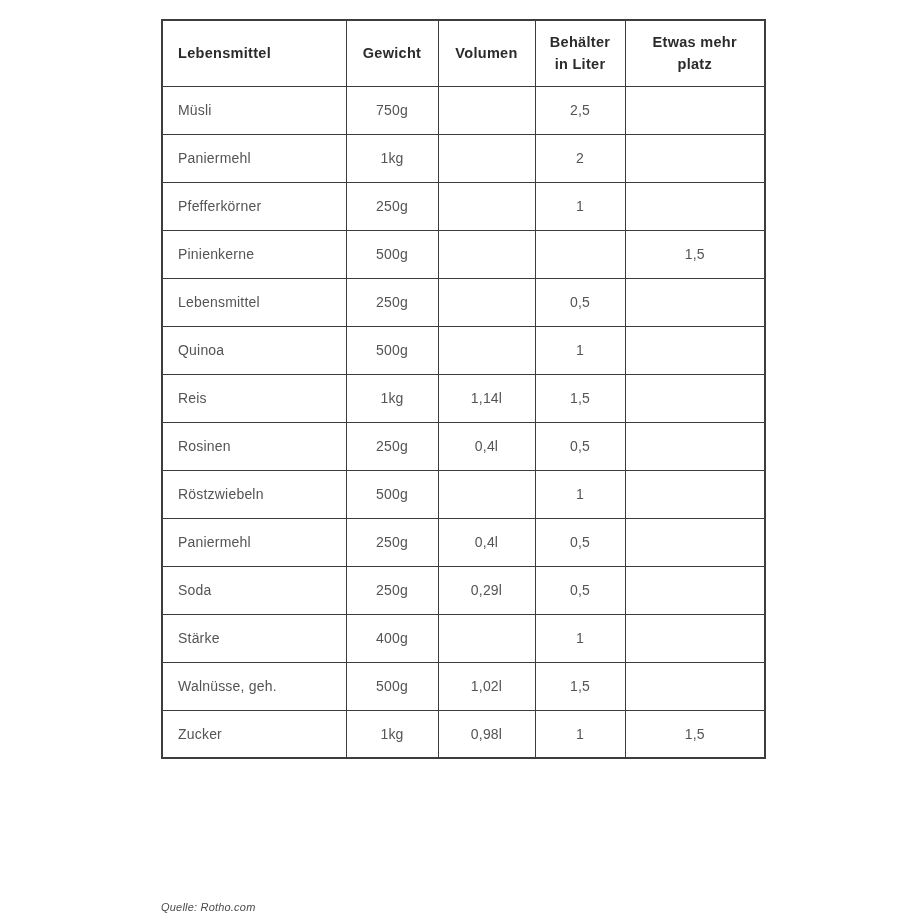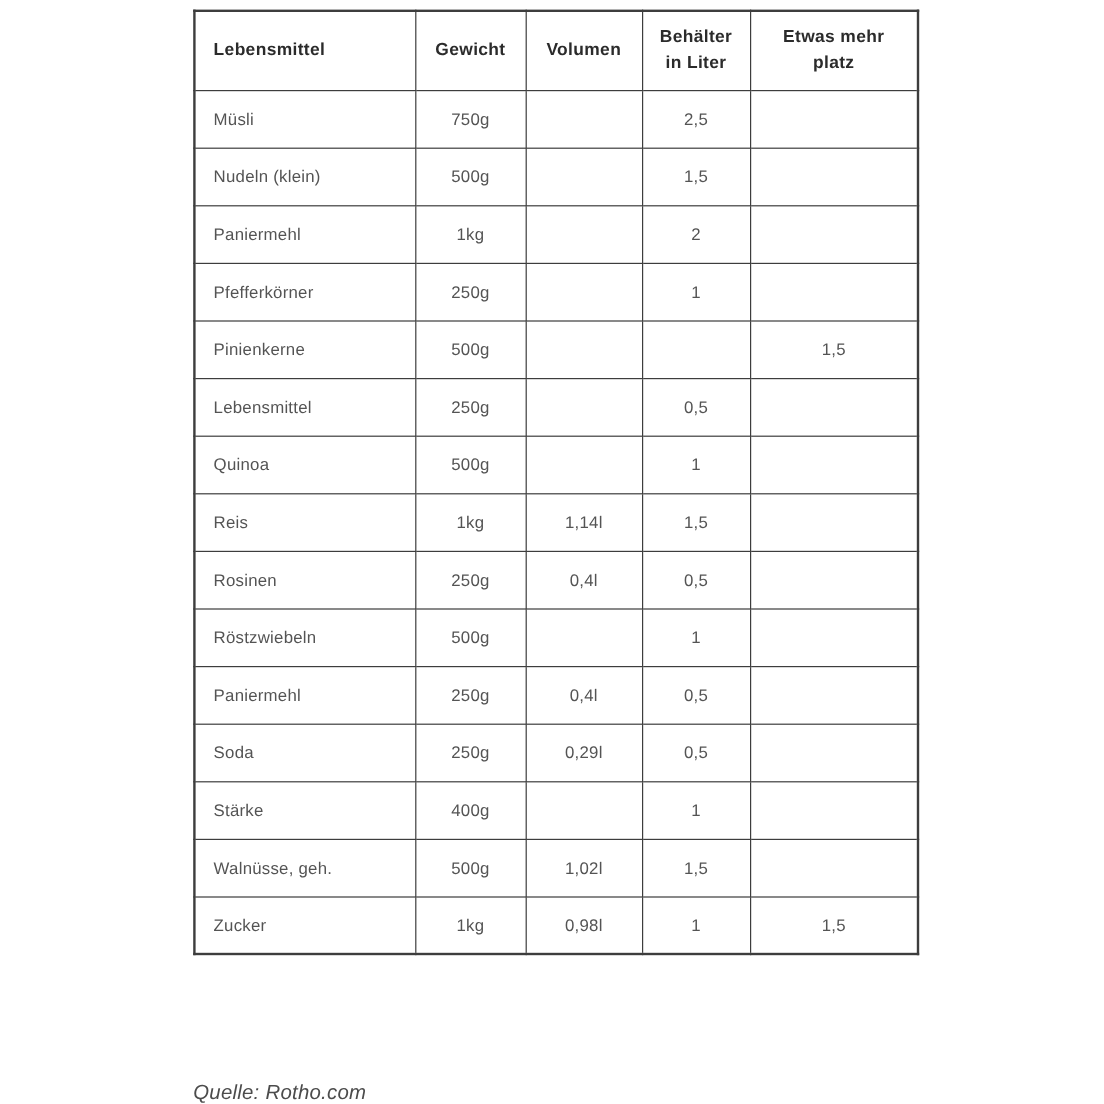--- a/index.html
+++ b/index.html
@@ -17,20 +17,21 @@
   .table-wrap {
     position: absolute;
     left: 161px;
     top: 8px;
   }
   table {
     border-collapse: collapse;
     table-layout: fixed;
     width: 603px;
     border: 2px solid var(--border, #3d3d3d);
+    margin-top: 11px;
   }
   col.c1 { width: 184px; }
   col.c2 { width: 92px; }
   col.c3 { width: 97px; }
   col.c4 { width: 90px; }
   col.c5 { width: 140px; }
   th, td {
     border: 1px solid var(--border, #3d3d3d);
     padding: 0;
     vertical-align: middle;
@@ -59,21 +60,21 @@
     letter-spacing: 0.2px;
   }
   th:first-child, td:first-child {
     text-align: left;
     padding-left: 15px;
   }
   .source-note {
     position: absolute;
     left: 161px;
     top: 901px;
-    font-size: 17px;
+    font-size: 11px;
     font-style: italic;
     color: var(--footer-text, #4c4c4c);
     letter-spacing: 0.2px;
   }
 </style>
 </head>
 <body>
 
 <div class="table-wrap">
   <table>
@@ -95,27 +96,20 @@
     </thead>
     <tbody>
         <tr>
           <td>Müsli</td>
           <td>750g</td>
           <td></td>
           <td>2,5</td>
           <td></td>
         </tr>
         <tr>
-          <td>Nudeln (klein)</td>
-          <td>500g</td>
-          <td></td>
-          <td>1,5</td>
-          <td></td>
-        </tr>
-        <tr>
           <td>Paniermehl</td>
           <td>1kg</td>
           <td></td>
           <td>2</td>
           <td></td>
         </tr>
         <tr>
           <td>Pfefferkörner</td>
           <td>250g</td>
           <td></td>

